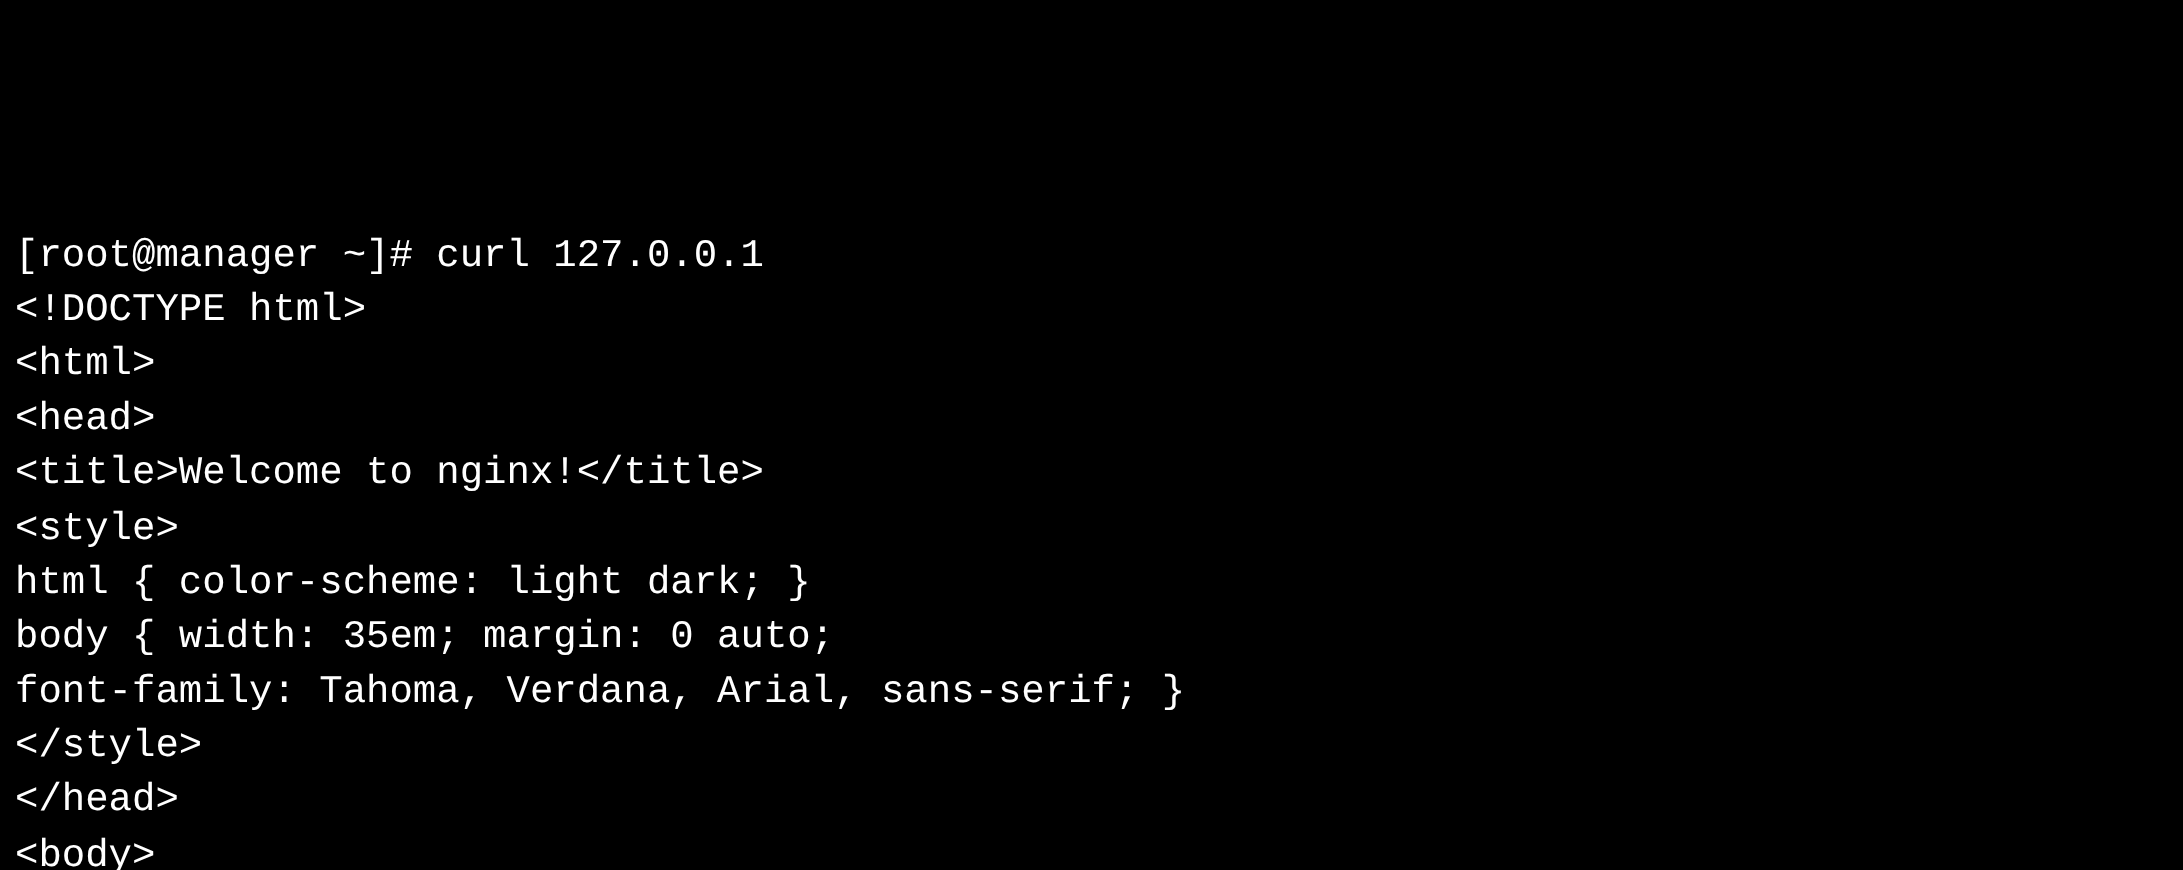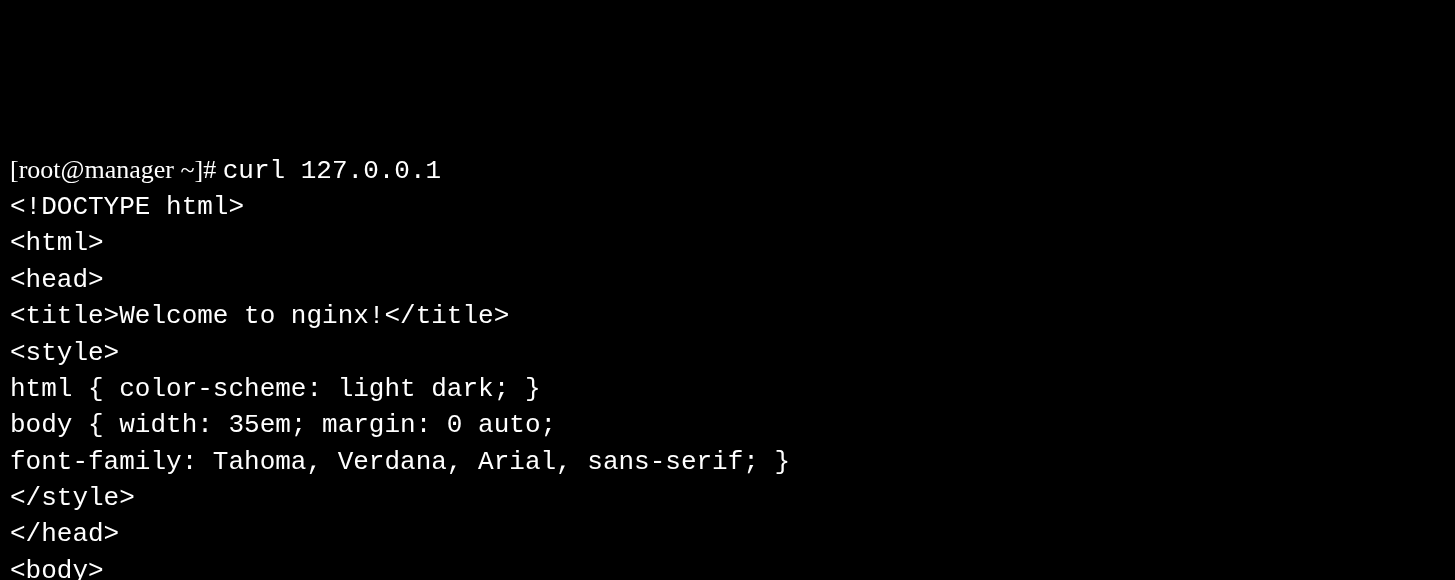--- a/index.html
+++ b/index.html
@@ -18,21 +18,20 @@
       height: 580px;
       overflow: hidden;
       white-space: pre-wrap;
       word-wrap: break-word;
     }
     .terminal-line {
       display: block;
     }
     .prompt-part {
       display: inline;
-      font-family: Liberation Serif, serif;
     }
     .command-part {
       display: inline;
       text-align: center;
     }
   </style>
 </head>
 <body>
 
 

